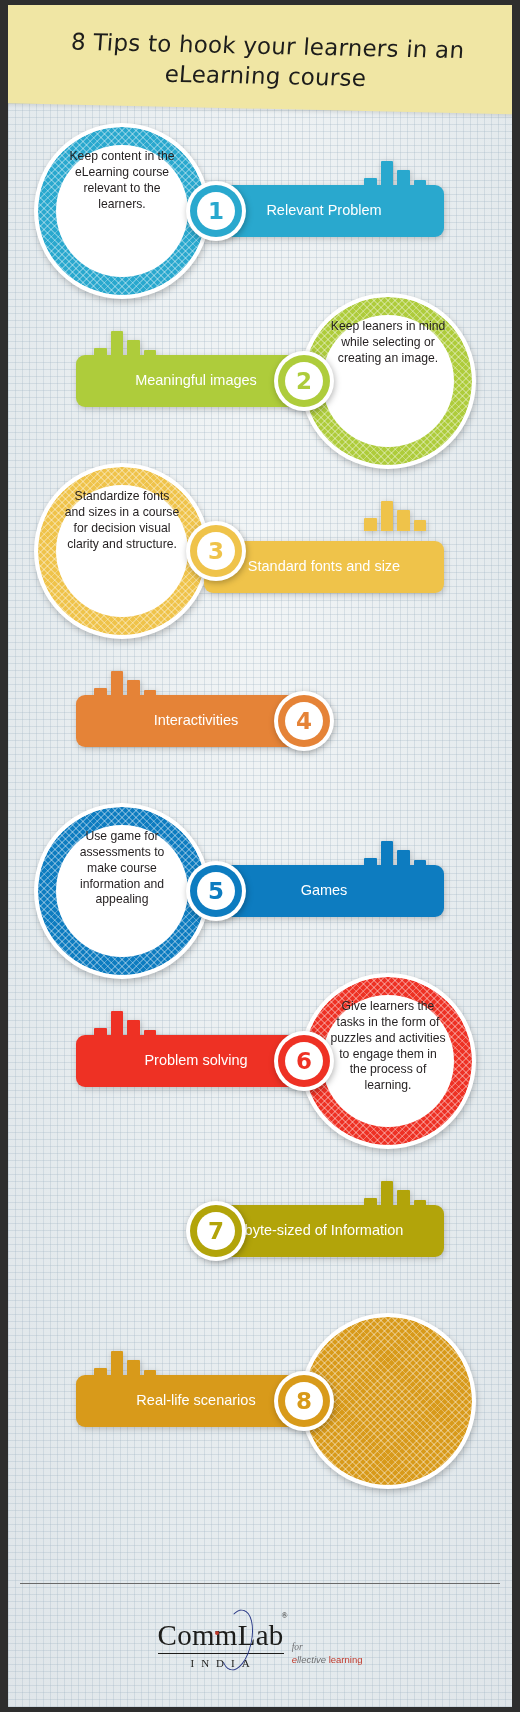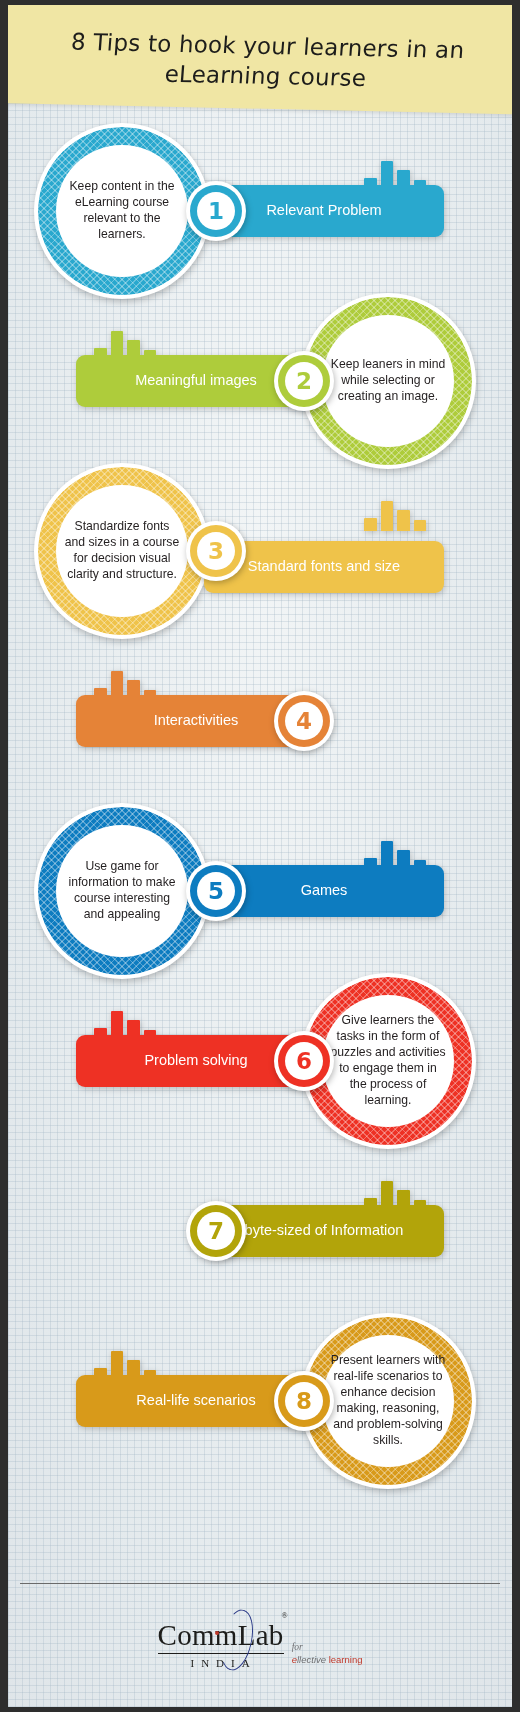--- a/index.html
+++ b/index.html
@@ -93,21 +93,21 @@
   .ring-tex{
     position:absolute; inset:0; border-radius:50%;
     background:
       repeating-linear-gradient(45deg, rgba(255,255,255,.30) 0 1.3px, rgba(255,255,255,0) 1.3px 5px),
       repeating-linear-gradient(-45deg, rgba(255,255,255,.30) 0 1.3px, rgba(255,255,255,0) 1.3px 5px);
   }
   .ring-hole{
     position:absolute; left:22px; top:22px; right:22px; bottom:22px;
     border-radius:50%;
     background:#fff;
-    display:flex; align-items:center; justify-content:center;
+    display:flex; align-items:flex-start; justify-content:center;
     padding:4px 8px;
   }
   .circle-text{
     font-size:12.2px;
     line-height:1.30;
     color:#231f20;
     text-align:center;
     font-family:"Liberation Sans", sans-serif;
   }
 
@@ -367,21 +367,21 @@
           </div>
         </div>
         <div class="tip left" style="top: 798px;">
           <div class="circle-wrap">
             <div class="ring-outer">
               <div class="ring">
                 <div class="ring-fill" style="background: rgb(13, 124, 192);"></div>
                 <div class="ring-tex"></div>
               </div>
               <div class="ring-hole">
-                <div class="circle-text">Use game for information to make course interesting and appealing</div>
+                <div class="circle-text">Use game for assessments to make course information and appealing</div>
               </div>
             </div>
           </div>
           <div class="bar-wrap">
             <div class="chart">
               <div class="cb b1" style="background: rgb(13, 124, 192);"></div>
               <div class="cb b2" style="background: rgb(13, 124, 192);"></div>
               <div class="cb b3" style="background: rgb(13, 124, 192);"></div>
               <div class="cb b4" style="background: rgb(13, 124, 192);"></div>
             </div>
@@ -444,23 +444,20 @@
               <div class="badge-num" style="color: rgb(178, 164, 10);">7</div>
             </div>
           </div>
         </div>
         <div class="tip right" style="top: 1308px;">
           <div class="circle-wrap">
             <div class="ring-outer">
               <div class="ring">
                 <div class="ring-fill" style="background: rgb(216, 154, 26);"></div>
                 <div class="ring-tex"></div>
-              </div>
-              <div class="ring-hole">
-                <div class="circle-text">Present learners with real-life scenarios to enhance decision making, reasoning, and problem-solving skills.</div>
               </div>
             </div>
           </div>
           <div class="bar-wrap">
             <div class="chart">
               <div class="cb b1" style="background: rgb(216, 154, 26);"></div>
               <div class="cb b2" style="background: rgb(216, 154, 26);"></div>
               <div class="cb b3" style="background: rgb(216, 154, 26);"></div>
               <div class="cb b4" style="background: rgb(216, 154, 26);"></div>
             </div>

